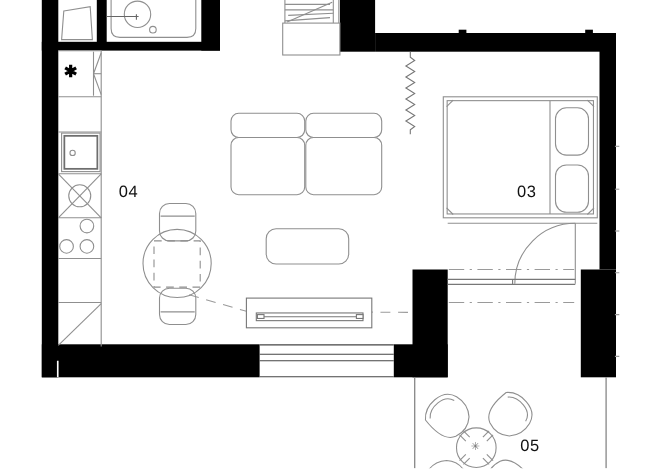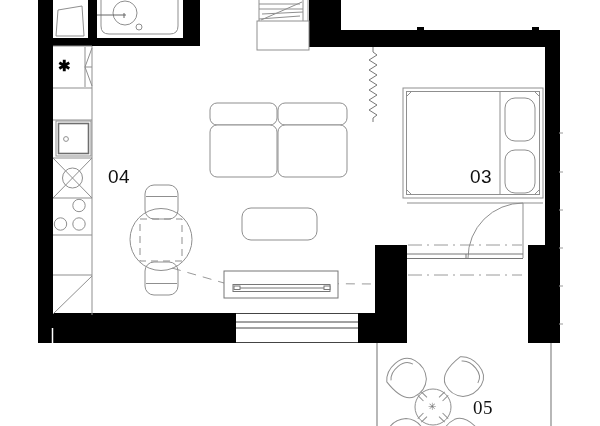--- a/index.html
+++ b/index.html
@@ -1,19 +1,19 @@
 <!DOCTYPE html>
 <html><head>
 <meta charset="utf-8">
 <style>
   html,body{margin:0;padding:0;background:#fff;}
   #plan{position:relative;width:600px;height:426px;background:#ffffff;overflow:hidden;
         font-family:"Liberation Sans",sans-serif;}
   #plan svg{position:absolute;left:0;top:0;}
-  .room-label{position:absolute;font-size:19px;color:#111;letter-spacing:0.5px;
+  .room-label{position:absolute;font-size:15px;color:#111;letter-spacing:0.5px;
               line-height:1;user-select:none;}
   .sym{position:absolute;line-height:1;user-select:none;color:#000;}
   .sym.small{color:#777;}
 </style>
 </head>
 <body>
 
 <div id="plan">
 
 <svg width="600" height="426" viewBox="0 0 600 426">
@@ -206,17 +206,17 @@
     </g>
     <g transform="translate(461,437) rotate(135)">
       <path d="M-17,-13 Q-10,-21 2,-20 Q15,-19 18,-8 Q21,4 13,13 Q4,21 -8,17 Q-20,12 -17,-13 Z"></path>
       <path d="M-13,-11 Q-8,-17 2,-16 Q12,-15 14,-7"></path>
     </g>
   </g>
 </svg>
 
   <span class="room-label" style="left:108px;top:167px;">04</span>
   <span class="room-label" style="left:470px;top:167px;text-align:center;">03</span>
-  <span class="room-label" style="left:473px;top:398px;font-family:Liberation Serif, serif;">05</span>
+  <span class="room-label" style="left:473px;top:398px;">05</span>
 
   <span class="sym" style="left:58px;top:58px;font-size:15px;font-weight:bold;">✱</span>
   <span class="sym small" style="left:428px;top:402px;font-size:10px;">✳</span>
 </div>
 
 </body></html>

